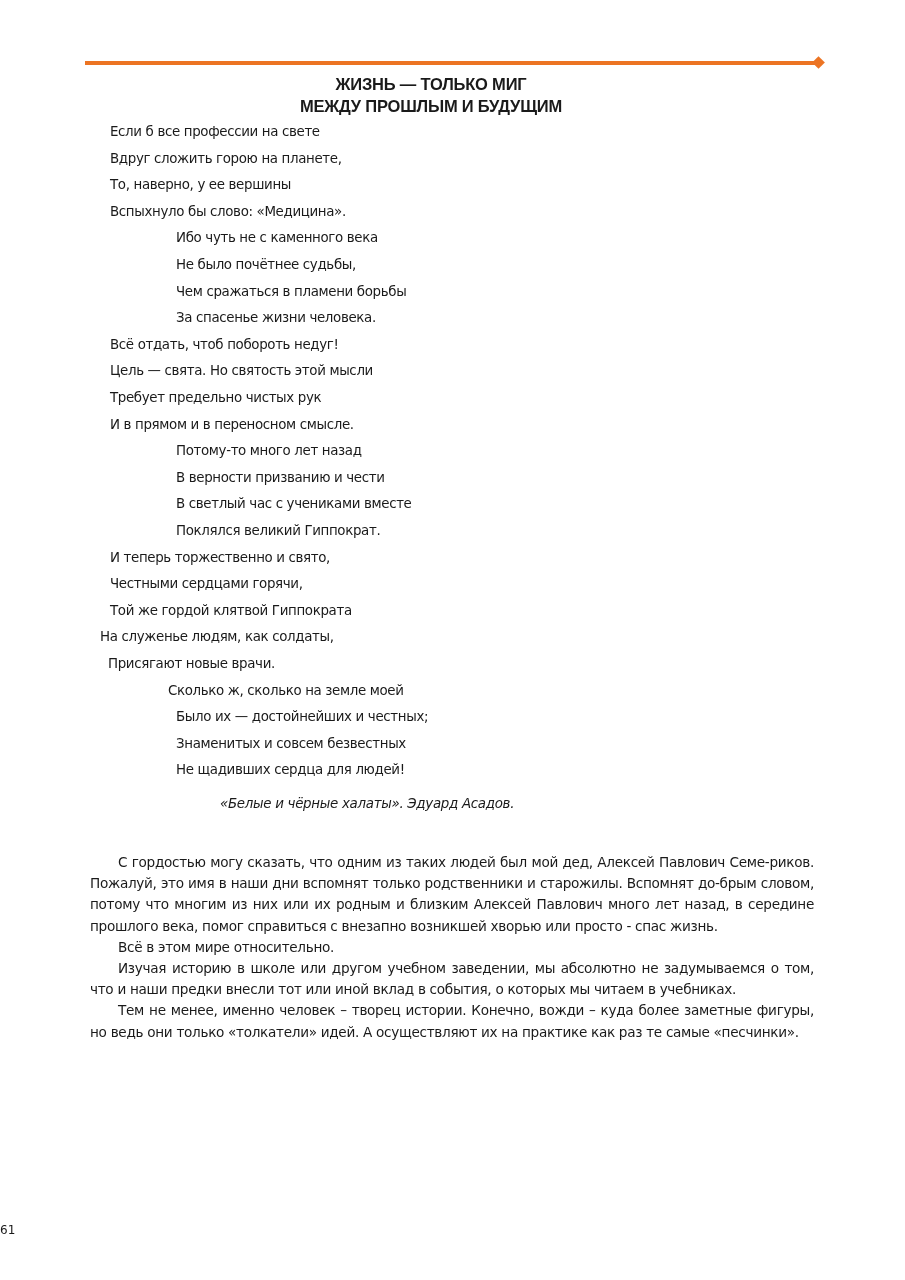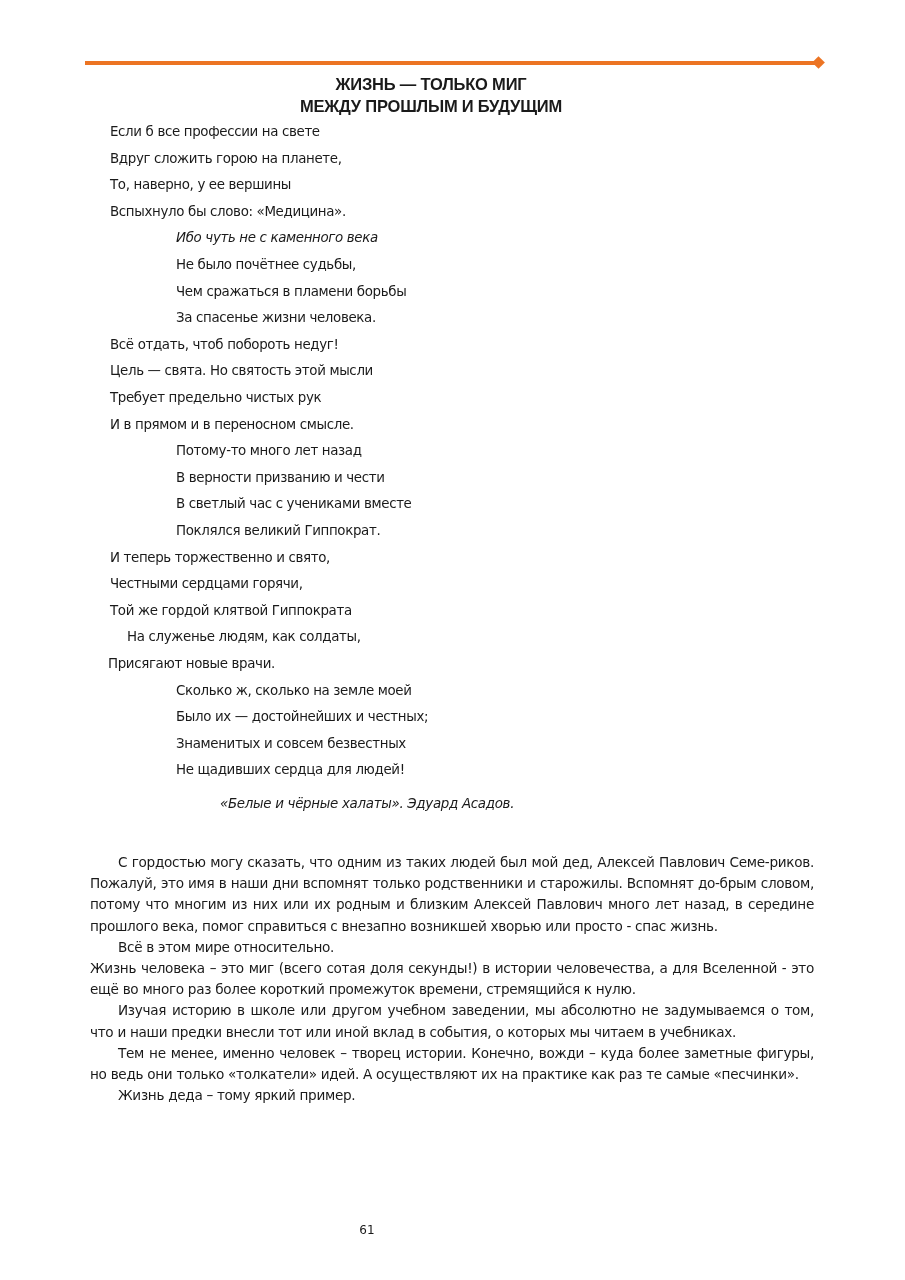--- a/index.html
+++ b/index.html
@@ -6,64 +6,62 @@
   body { width:905px; height:1280px; position:relative; overflow:hidden; color:#1a1a1a; font-family:"Liberation Sans", sans-serif; }
   .rule { position:absolute; left:85px; top:61px; width:732px; height:4px; background:#ec7423; }
   .rule-diamond { position:absolute; left:814px; top:58px; width:9px; height:9px; background:#ec7423; transform:rotate(45deg); }
   .title { position:absolute; left:0; width:862px; top:73px; text-align:center; font-weight:bold; font-size:16.5px; line-height:22px; letter-spacing:-0.2px; }
   .poem { position:absolute; left:0; top:124px; width:905px; font-family:"DejaVu Sans", sans-serif; font-size:13.4px; }
   .pline { position:absolute; white-space:nowrap; letter-spacing:-0.35px; }
   .attrib { position:absolute; left:220px; top:672px; font-style:italic; white-space:nowrap; letter-spacing:-0.3px; }
   .prose { position:absolute; left:90px; width:724px; top:852px; font-family:"DejaVu Sans", sans-serif; font-size:13.6px; line-height:21.2px; letter-spacing:-0.3px; }
   .prose p { margin:0; text-align:justify; }
   .prose p.indent { text-indent:28px; }
-  .page-number { position:absolute; left:0; width:734px; top:1223px; text-align:center; font-family:"DejaVu Sans", sans-serif; font-size:12px; }
+  .page-number { position:absolute; left:0; width:734px; top:1223px; text-align:left; font-family:"DejaVu Sans", sans-serif; font-size:12px; }
 </style>
 </head>
 <body>
 
 <div class="rule"></div>
 <div class="rule-diamond"></div>
 
 <div class="title">
   <div>ЖИЗНЬ — ТОЛЬКО МИГ</div>
   <div>МЕЖДУ ПРОШЛЫМ И БУДУЩИМ</div>
 </div>
 
 <div class="poem" id="poem">
   <div class="attrib">«Белые и чёрные халаты». Эдуард Асадов.</div>
 <div class="pline" style="left: 110px; top: 0px;">Если б все профессии на свете</div>
     <div class="pline" style="left: 110px; top: 26.6px;">Вдруг сложить горою на планете,</div>
     <div class="pline" style="left: 110px; top: 53.2px;">То, наверно, у ее вершины</div>
     <div class="pline" style="left: 110px; top: 79.8px;">Вспыхнуло бы слово: «Медицина».</div>
-    <div class="pline" style="left: 176px; top: 106.4px; font-style: italic;">Ибо чуть не с каменного века</div>
+    <div class="pline" style="left: 176px; top: 106.4px;">Ибо чуть не с каменного века</div>
     <div class="pline" style="left: 176px; top: 133px;">Не было почётнее судьбы,</div>
     <div class="pline" style="left: 176px; top: 159.6px;">Чем сражаться в пламени борьбы</div>
     <div class="pline" style="left: 176px; top: 186.2px;">За спасенье жизни человека.</div>
     <div class="pline" style="left: 110px; top: 212.8px;">Всё отдать, чтоб побороть недуг!</div>
     <div class="pline" style="left: 110px; top: 239.4px;">Цель — свята. Но святость этой мысли</div>
     <div class="pline" style="left: 110px; top: 266px;">Требует предельно чистых рук</div>
     <div class="pline" style="left: 110px; top: 292.6px;">И в прямом и в переносном смысле.</div>
     <div class="pline" style="left: 176px; top: 319.2px;">Потому-то много лет назад</div>
     <div class="pline" style="left: 176px; top: 345.8px;">В верности призванию и чести</div>
     <div class="pline" style="left: 176px; top: 372.4px;">В светлый час с учениками вместе</div>
     <div class="pline" style="left: 176px; top: 399px;">Поклялся великий Гиппократ.</div>
     <div class="pline" style="left: 110px; top: 425.6px;">И теперь торжественно и свято,</div>
     <div class="pline" style="left: 110px; top: 452.2px;">Честными сердцами горячи,</div>
     <div class="pline" style="left: 110px; top: 478.8px;">Той же гордой клятвой Гиппократа</div>
-    <div class="pline" style="left: 127px; top: 505.4px;">На служенье людям, как солдаты,</div>
+    <div class="pline" style="left: 100px; top: 505.4px;">На служенье людям, как солдаты,</div>
     <div class="pline" style="left: 108px; top: 532px;">Присягают новые врачи.</div>
-    <div class="pline" style="left: 176px; top: 558.6px;">Сколько ж, сколько на земле моей</div>
+    <div class="pline" style="left: 168px; top: 558.6px;">Сколько ж, сколько на земле моей</div>
     <div class="pline" style="left: 176px; top: 585.2px;">Было их — достойнейших и честных;</div>
     <div class="pline" style="left: 176px; top: 611.8px;">Знаменитых и совсем безвестных</div>
     <div class="pline" style="left: 176px; top: 638.4px;">Не щадивших сердца для людей!</div>
   </div>
 
 <div class="prose" id="prose">
     <p class="indent">С гордостью могу сказать, что одним из таких людей был мой дед, Алексей Павлович Семе-риков. Пожалуй, это имя в наши дни вспомнят только родственники и старожилы. Вспомнят до-брым словом, потому что многим из них или их родным и близким Алексей Павлович много лет назад, в середине прошлого века, помог справиться с внезапно возникшей хворью или просто - спас жизнь.</p>
     <p class="indent">Всё в этом мире относительно.</p>
-    <p>Жизнь человека – это миг (всего сотая доля секунды!) в истории человечества, а для Вселенной - это ещё во много раз более короткий промежуток времени, стремящийся к нулю.</p>
     <p class="indent">Изучая историю в школе или другом учебном заведении, мы абсолютно не задумываемся о том, что и наши предки внесли тот или иной вклад в события, о которых мы читаем в учебниках.</p>
     <p class="indent">Тем не менее, именно человек – творец истории. Конечно, вожди – куда более заметные фигуры, но ведь они только «толкатели» идей. А осуществляют их на практике как раз те самые «песчинки».</p>
-    <p class="indent">Жизнь деда – тому яркий пример.</p>
   </div>
 
 <div class="page-number">61</div>
 
 </body></html>

